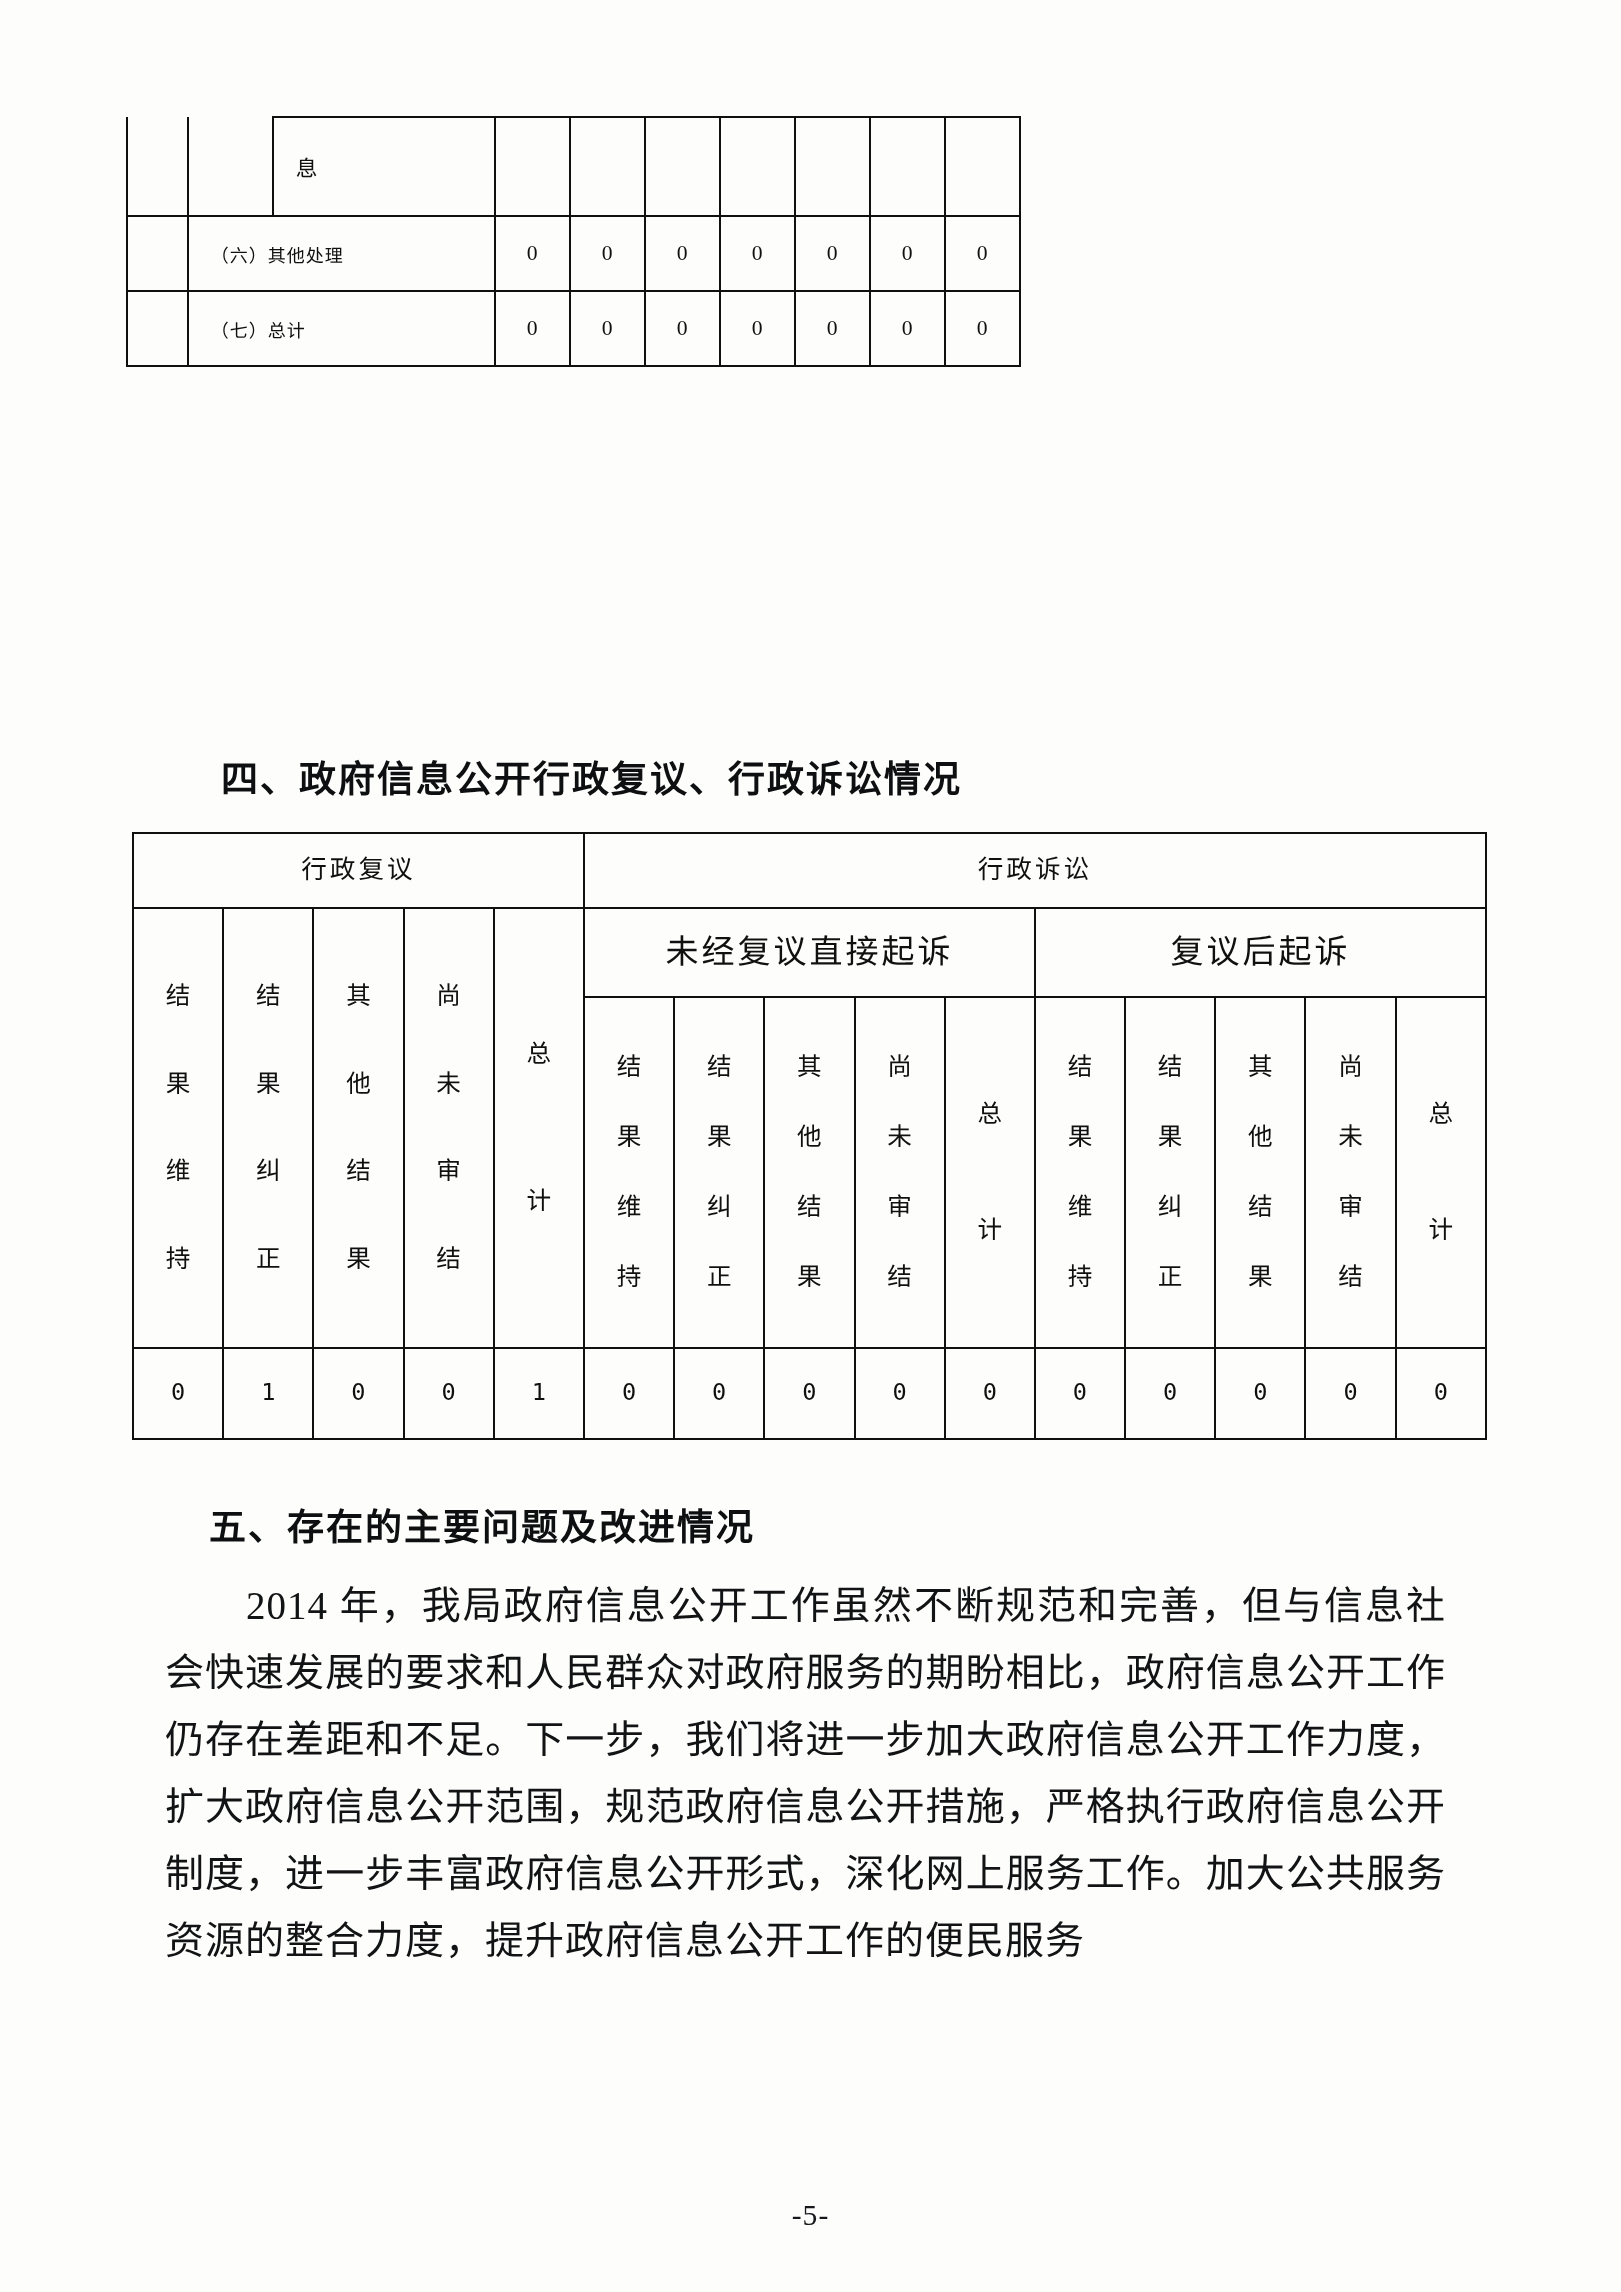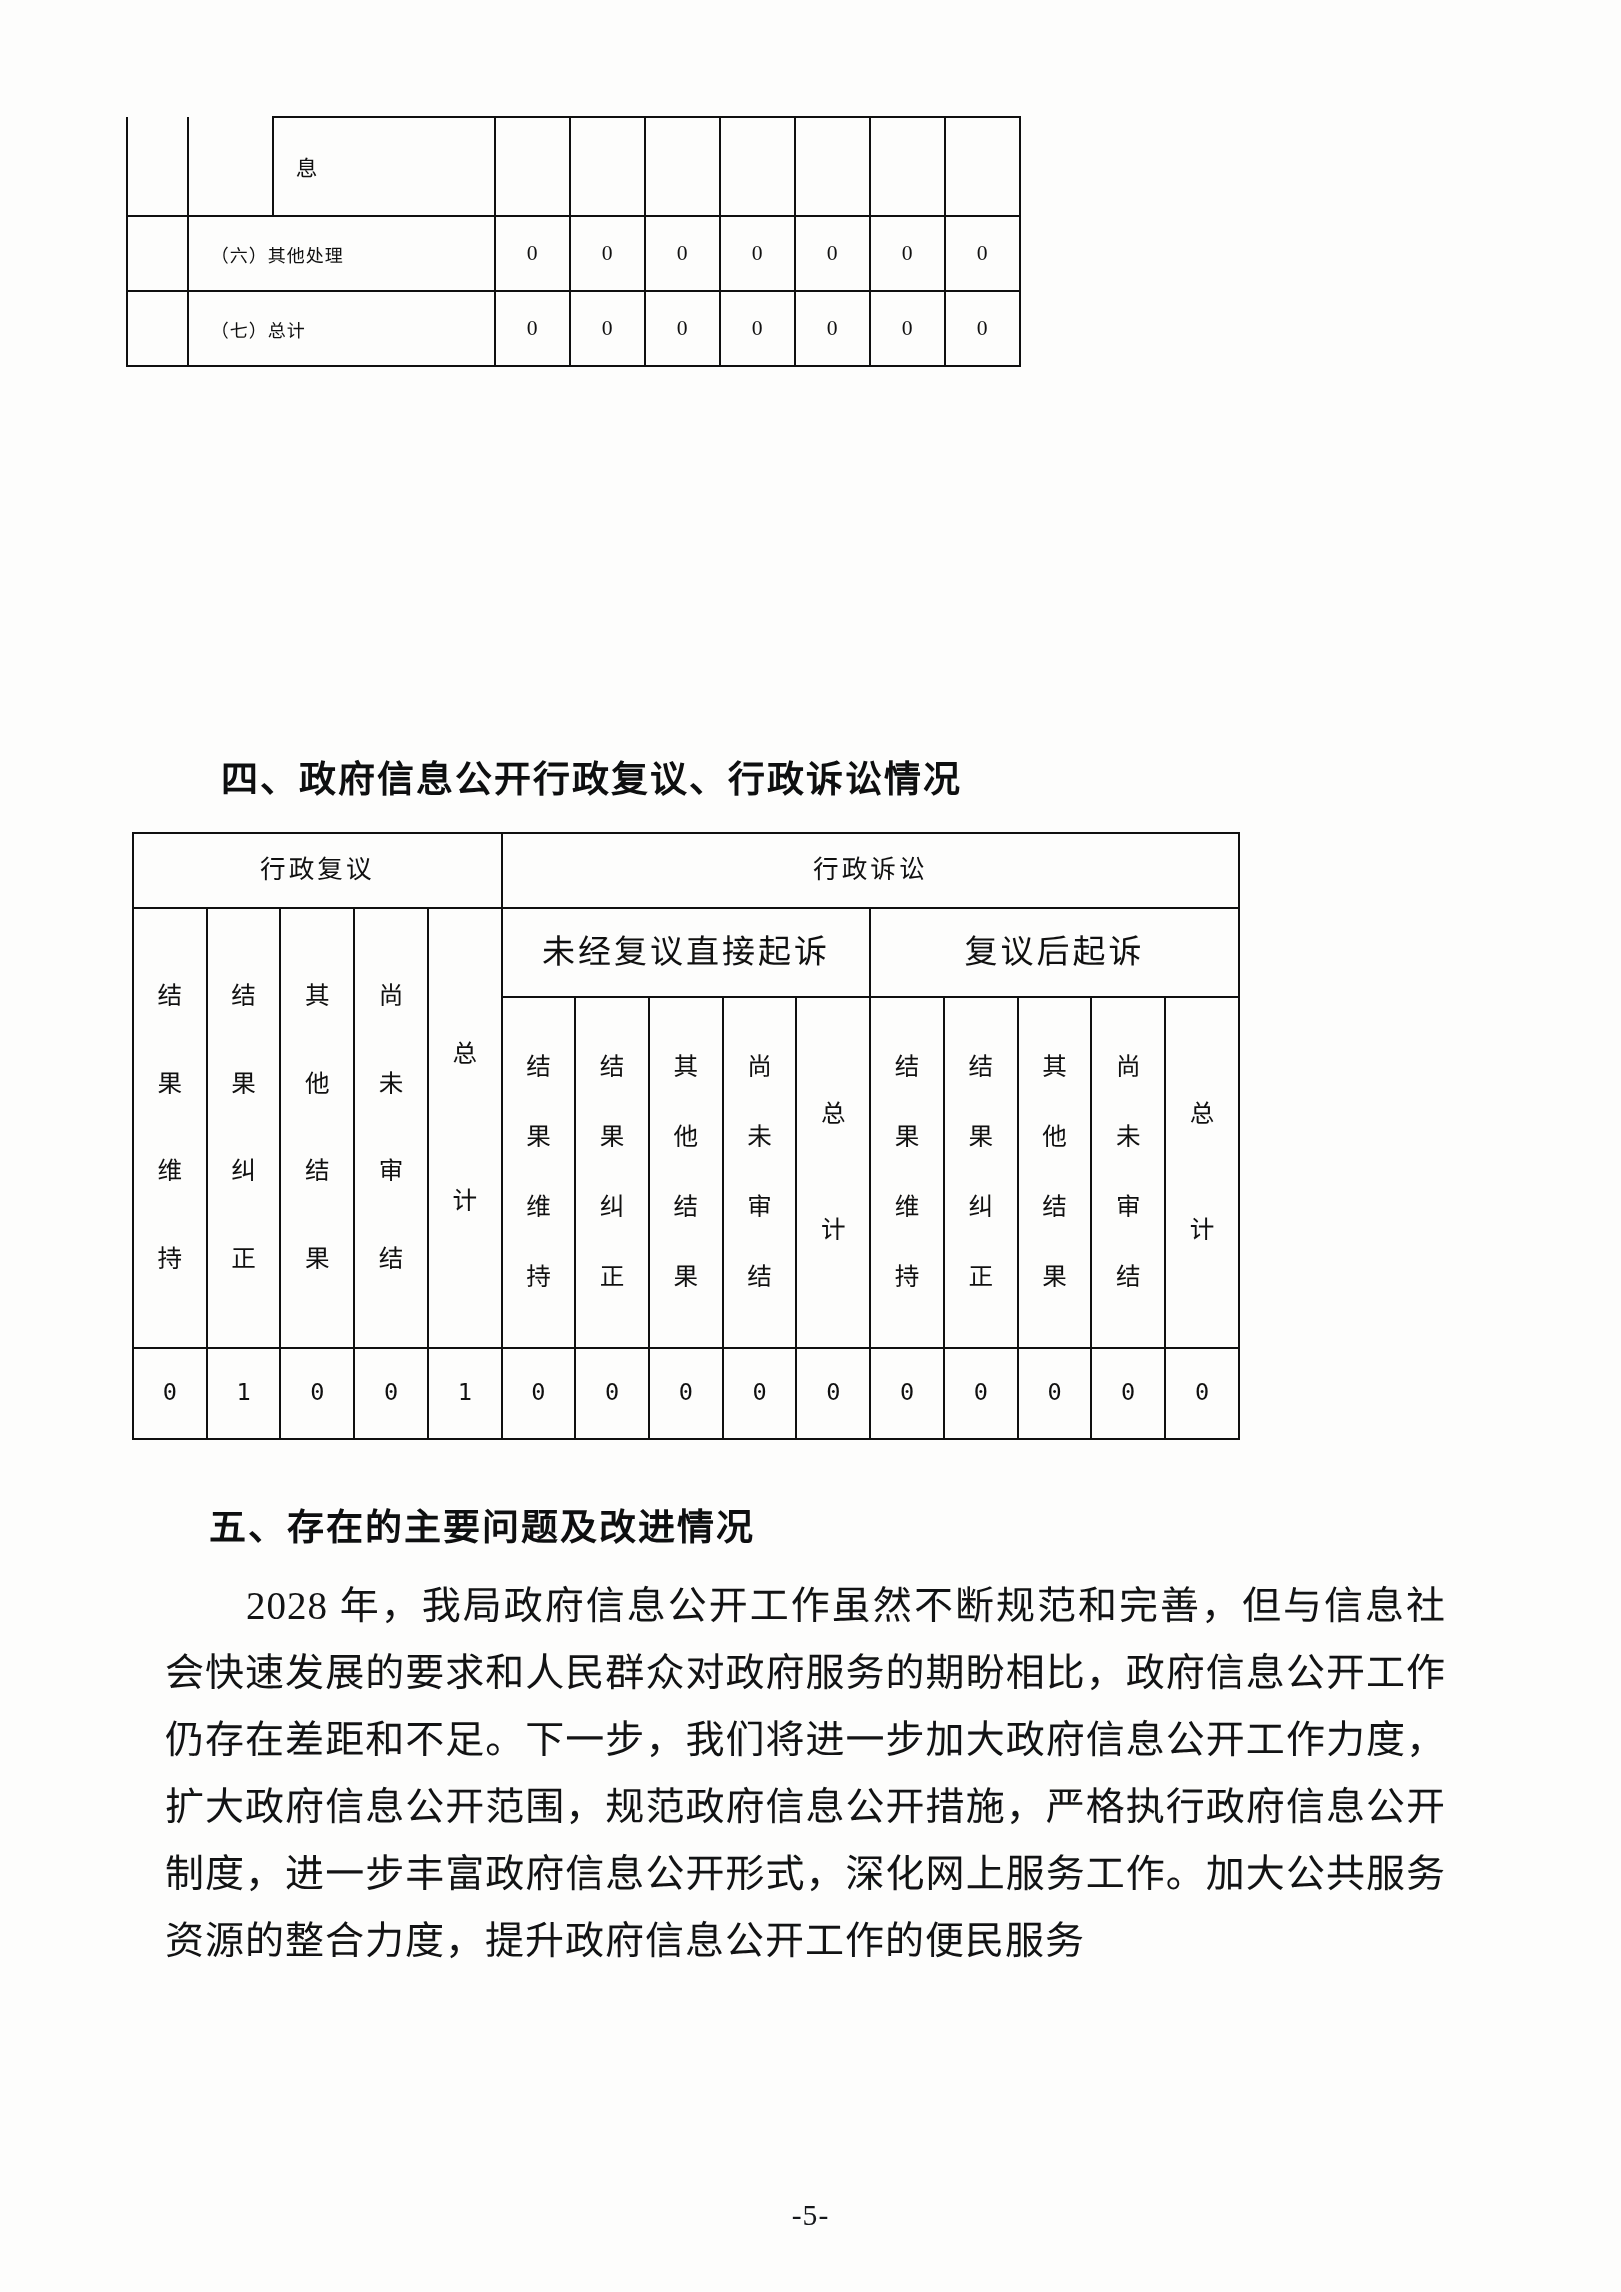--- a/index.html
+++ b/index.html
@@ -72,21 +72,21 @@
   #heading-four { left: 209px; top: 749px; margin-left: 12px; }
   #heading-five { left: 209px; top: 1497px; }
 
   
   .main-table-wrap {
     position: absolute;
     left: 132px;
     top: 832px;
   }
   .main-table {
-    width: 1108px;
+    width: 1355px;
   }
   .main-table td {
     font-size: 22.7px;
     line-height: 1.1;
   }
   .main-table .grp-head {
     height: 71px;
     font-size: 25.6px;
     letter-spacing: 3px;
   }
@@ -351,18 +351,18 @@
           <td class="data-cell">0</td>
           <td class="data-cell">0</td>
           <td class="data-cell">0</td>
         </tr>
       </tbody>
     </table>
   </div>
 
   <div class="section-heading" id="heading-five">五、存在的主要问题及改进情况</div>
 
-  <div class="body-text">2028 年，我局政府信息公开工作虽然不断规范和完善，但与信息社会快速发展的要求和人民群众对政府服务的期盼相比，政府信息公开工作仍存在差距和不足。下一步，我们将进一步加大政府信息公开工作力度，扩大政府信息公开范围，规范政府信息公开措施，严格执行政府信息公开制度，进一步丰富政府信息公开形式，深化网上服务工作。加大公共服务资源的整合力度，提升政府信息公开工作的便民服务</div>
+  <div class="body-text">2014 年，我局政府信息公开工作虽然不断规范和完善，但与信息社会快速发展的要求和人民群众对政府服务的期盼相比，政府信息公开工作仍存在差距和不足。下一步，我们将进一步加大政府信息公开工作力度，扩大政府信息公开范围，规范政府信息公开措施，严格执行政府信息公开制度，进一步丰富政府信息公开形式，深化网上服务工作。加大公共服务资源的整合力度，提升政府信息公开工作的便民服务</div>
 
   <div class="page-number">-5-</div>
 
 </div>
 
 
 </body></html>

